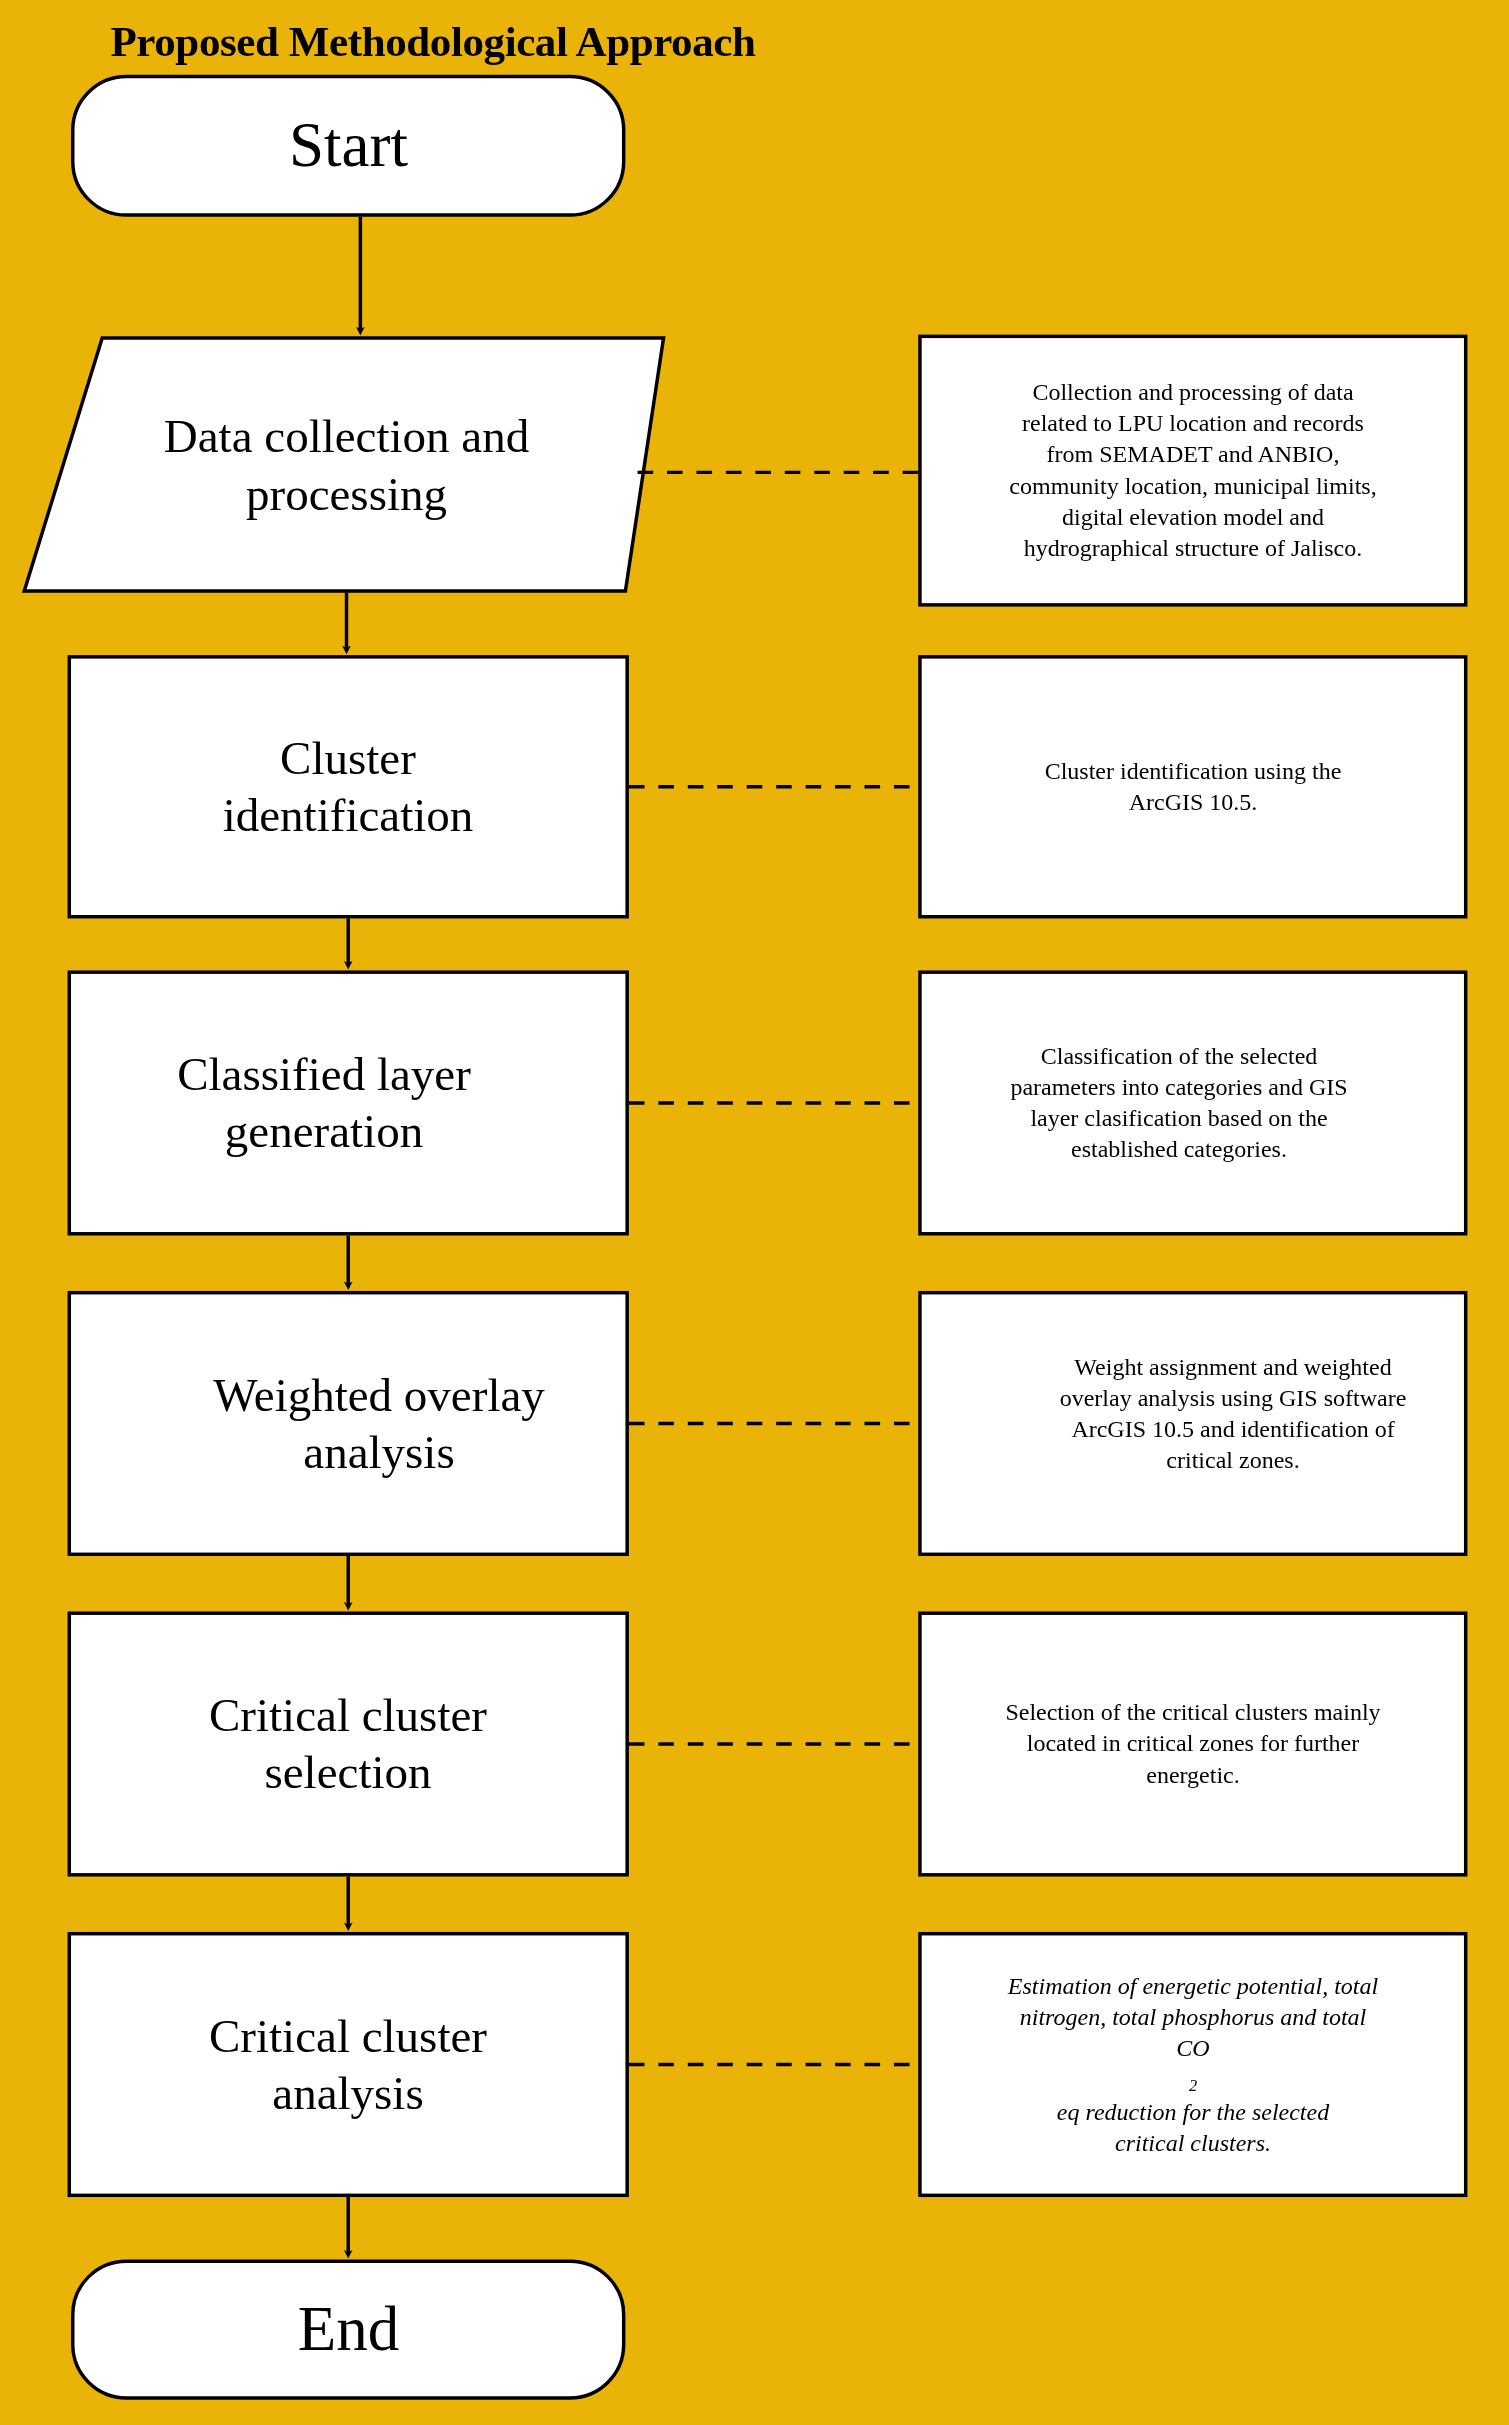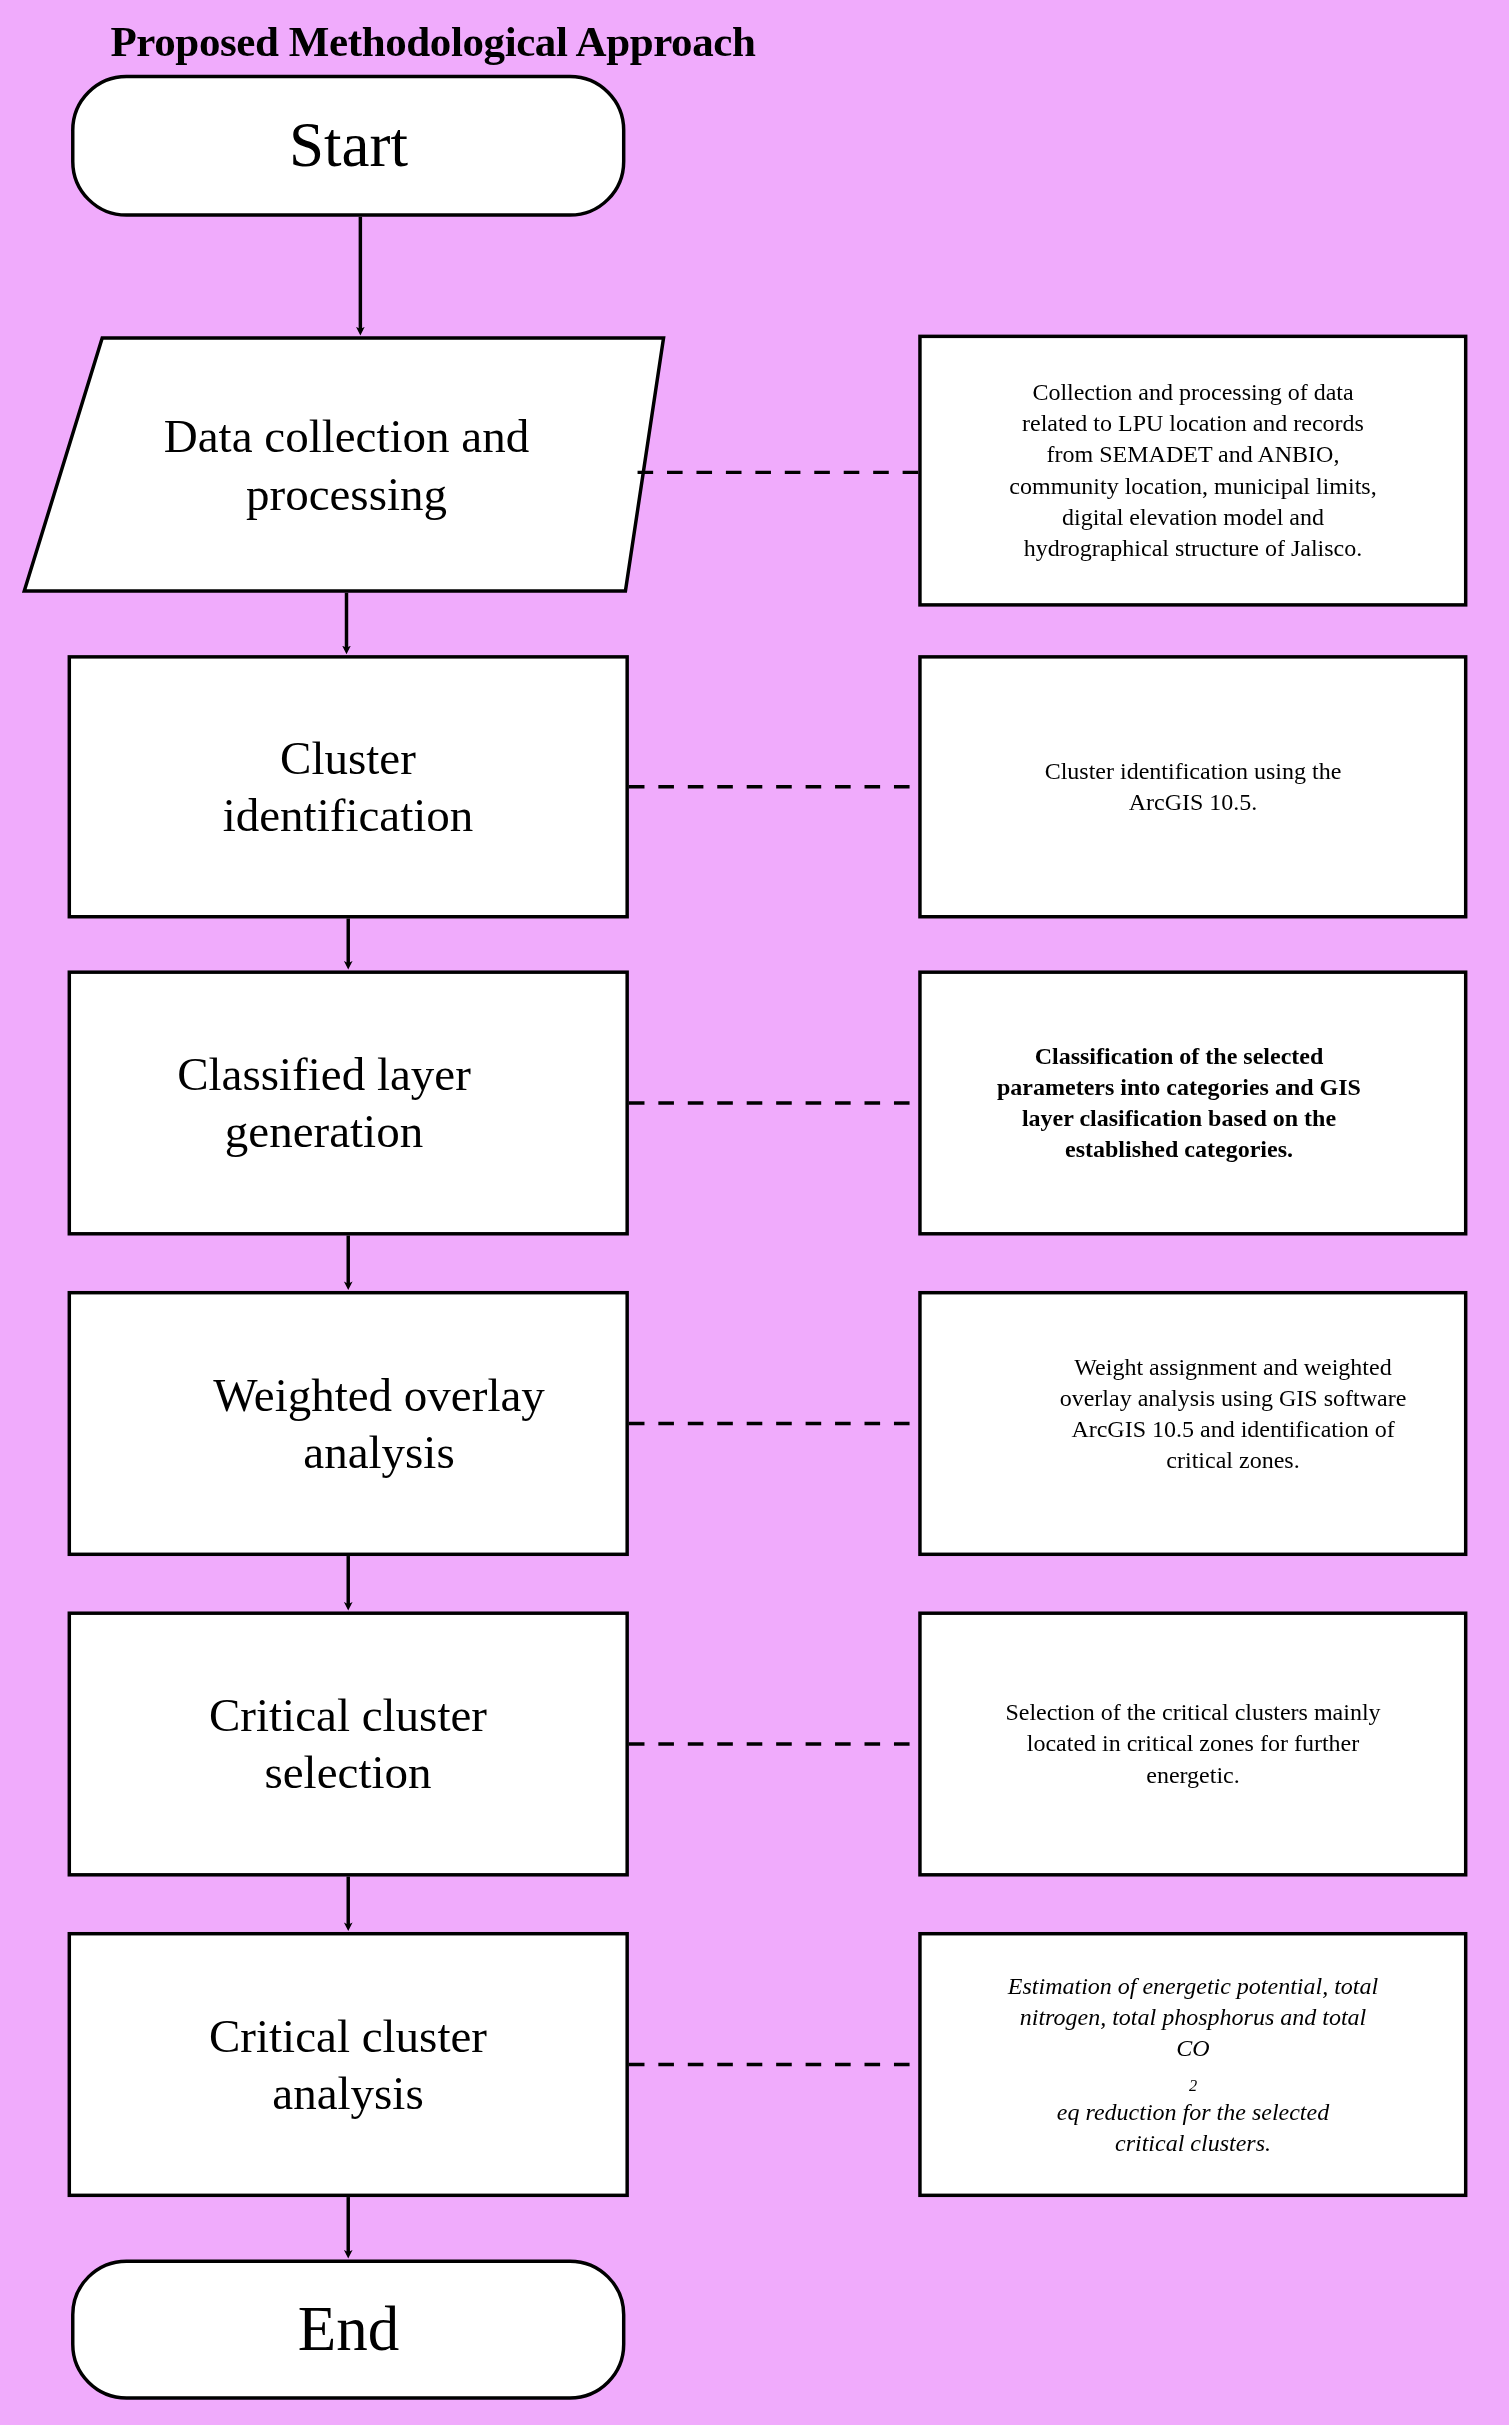--- a/index.html
+++ b/index.html
@@ -8,21 +8,21 @@
     background: #ffffff;
   }
   body {
     font-family: "Liberation Serif", "DejaVu Serif", serif;
     color: #000000;
   }
   #page {
     position: relative;
     width: 1509px;
     height: 2426px;
-    background: #f0abfc;
+    background: #eab308;
     overflow: hidden;
   }
 
   
   #chart-title {
     position: absolute;
     left: 0;
     top: 17.3px;
     width: 866px;
     text-align: center;
@@ -165,21 +165,21 @@
     </span>
   </div>
 
   <div class="note-text" style="left:920px; top:657px; width:546px; height:260px;">
     <span>
       <span>Cluster identification using the</span>
       <span>ArcGIS 10.5.</span>
     </span>
   </div>
 
-  <div class="note-text" style="left:920px; top:972px; width:518px; height:262px;font-weight:bold;">
+  <div class="note-text" style="left:920px; top:972px; width:518px; height:262px;">
     <span>
       <span>Classification of the selected</span>
       <span>parameters into categories and GIS</span>
       <span>layer clasification based on the</span>
       <span>established categories.</span>
     </span>
   </div>
 
   <div class="note-text" style="left:920px; top:1283px; width:626px; height:262px;">
     <span>

